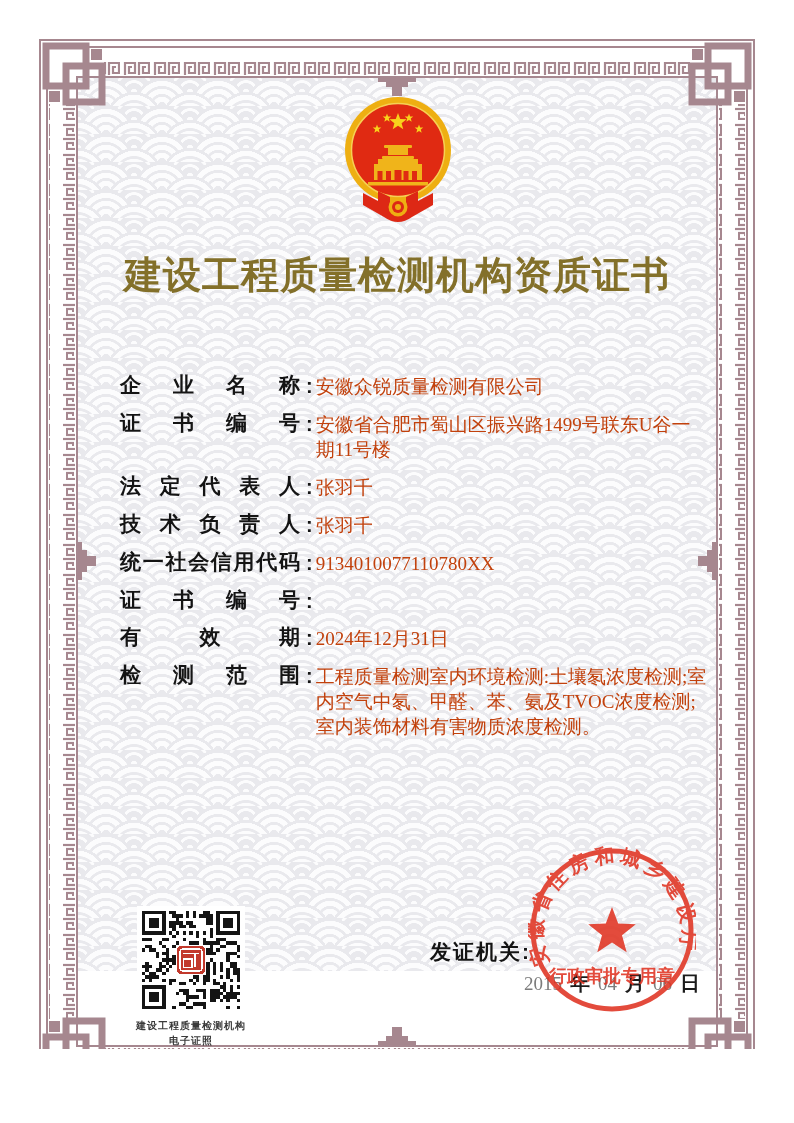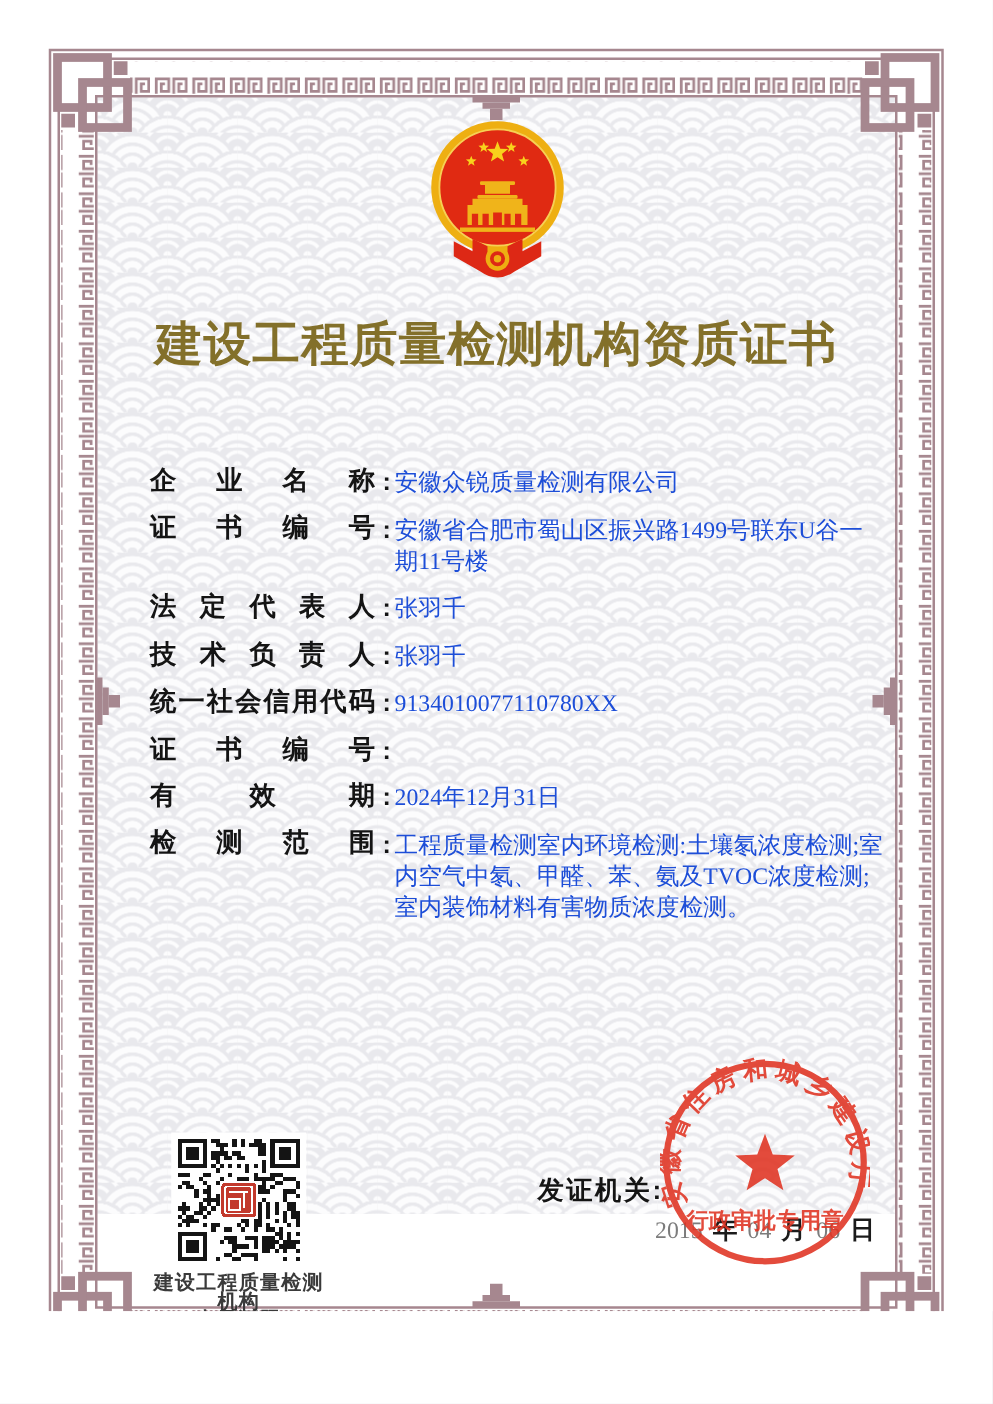--- a/index.html
+++ b/index.html
@@ -29,26 +29,26 @@
   }
   .fields{position:absolute;left:120px;top:372px;width:588px;}
   .row{display:flex;align-items:flex-start;margin-bottom:11px;}
   .flabel{
     flex:0 0 180px;width:180px;font-size:21px;font-weight:bold;color:#141414;
     text-align:justify;text-align-last:justify;line-height:26px;
   }
   .colon{flex:0 0 auto;font-size:20px;font-weight:bold;color:#141414;margin:2px 3px 0 6px;line-height:24px;}
   .fvalue{
     flex:1;font-family:"Liberation Serif","DejaVu Serif",serif;
-    font-size:19px;color:#1d4ed8;line-height:25px;margin-top:2px;
+    font-size:19px;color:#c2410c;line-height:25px;margin-top:2px;
     word-break:break-all;
   }
   .qr-wrap{position:absolute;left:116px;top:906px;width:150px;text-align:center;}
   .qr-caption{
-    font-size:16px;font-weight:bold;color:#3a3a3a;letter-spacing:1px;
+    font-size:10px;font-weight:bold;color:#3a3a3a;letter-spacing:1px;
     line-height:15px;font-family:"Liberation Serif","DejaVu Serif",serif;
   }
   .issuer{
     position:absolute;left:430px;top:938px;
     font-size:21px;font-weight:bold;color:#141414;letter-spacing:2px;text-align:right;
   }
   .issue-date{
     position:absolute;left:524px;top:970px;width:176px;
     display:flex;justify-content:space-between;align-items:baseline;
   }

